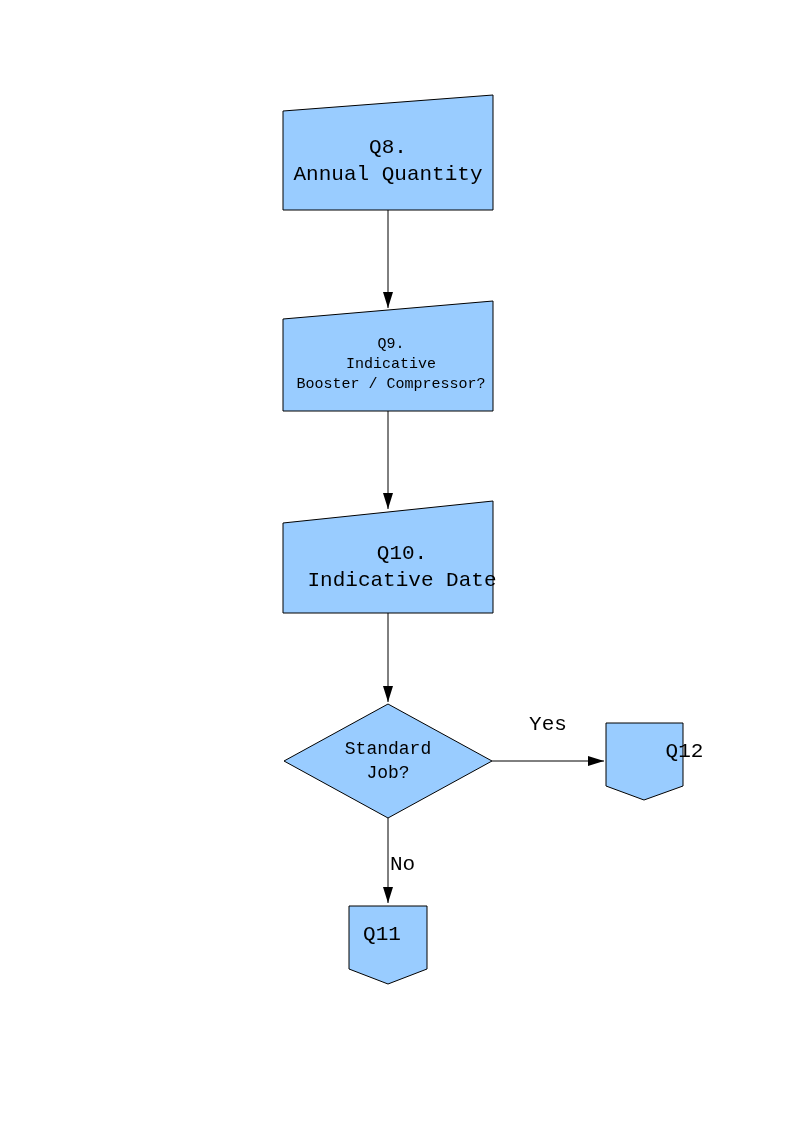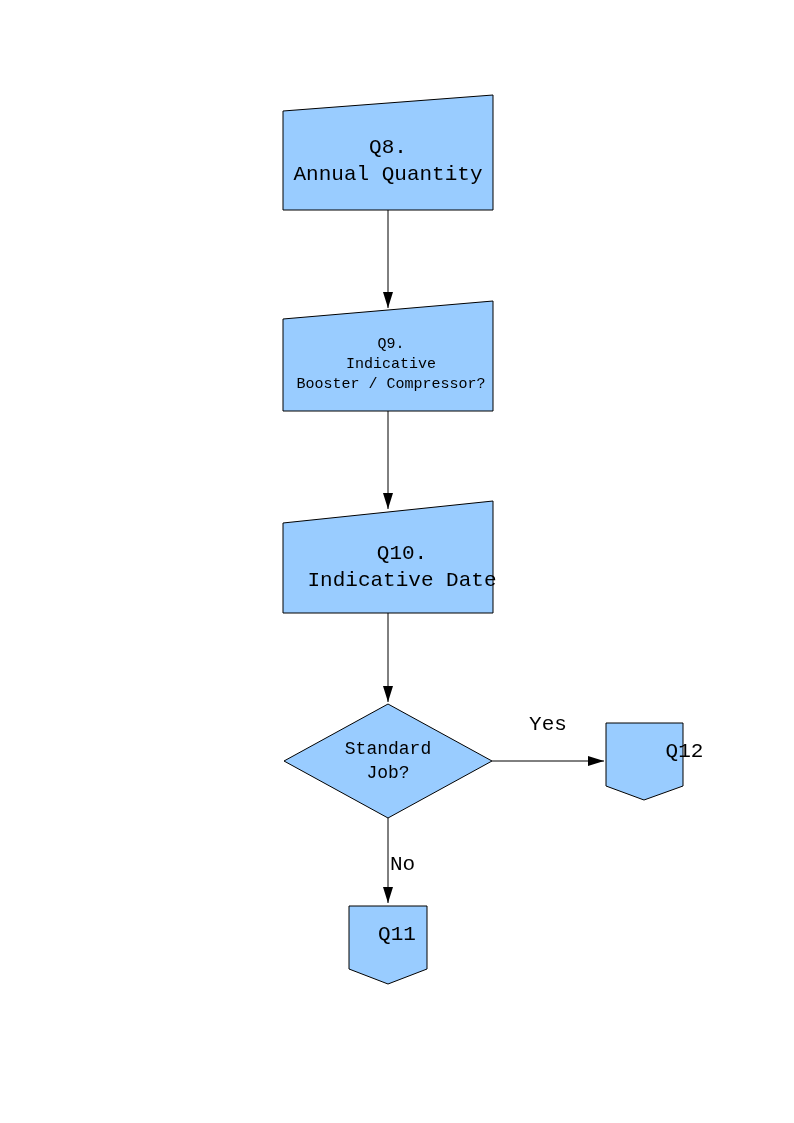--- a/index.html
+++ b/index.html
@@ -74,21 +74,21 @@
 
   <div class="label lbl-diamond" style="left:308px; top:729px; width:160px; height:63px;">
     <span>Standard</span>
     <span>Job?</span>
   </div>
 
   <div class="label lbl-connector" style="left:606px; top:723px; width:77px; height:58px;margin-left:40px;">
     <span>Q12</span>
   </div>
 
-  <div class="label lbl-connector" style="left:349px; top:906px; width:96px; height:58px;text-align:center;">
+  <div class="label lbl-connector" style="left:334px; top:906px; width:96px; height:58px;text-align:center;">
     <span>Q11</span>
   </div>
 
   <div class="label lbl-edge" style="left:500px; top:712px; width:96px; height:25px;">
     <span>Yes</span>
   </div>
 
   <div class="label lbl-edge lbl-left" style="left:390px; top:851px; width:70px; height:26px;">
     <span>No</span>
   </div>

